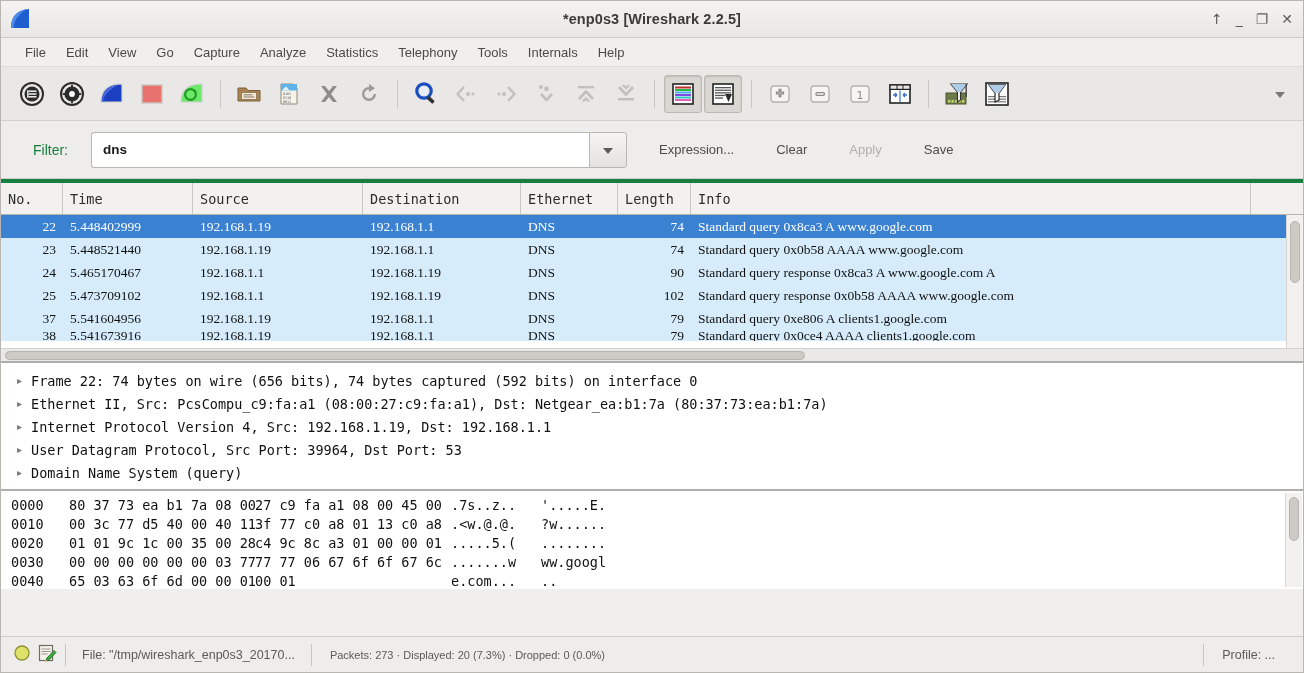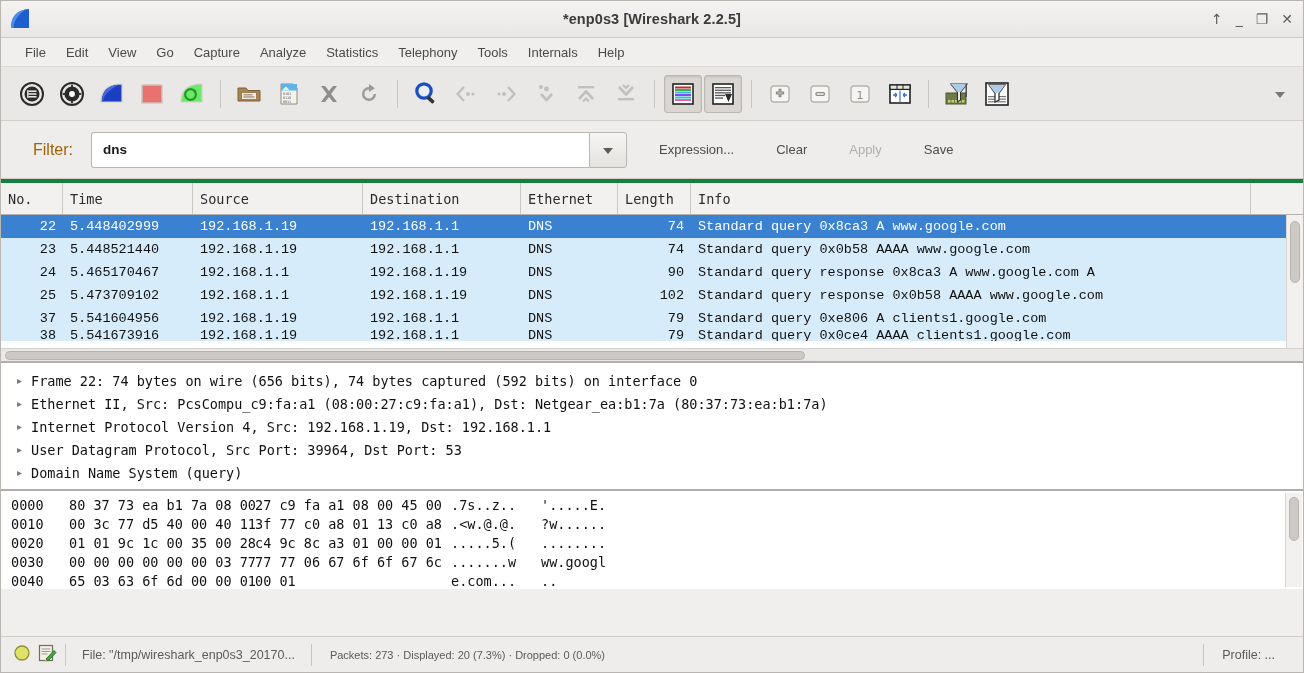--- a/index.html
+++ b/index.html
@@ -99,21 +99,21 @@
 
   
   .filterbar {
     height: 58px; min-height: 58px;
     background: #eeedeb;
     display: flex; align-items: center;
     padding: 0 10px 0 14px;
     border-bottom: 1px solid #cfccc8;
   }
   .filter-label {
-    font-size: 16px; color: #a16207;
+    font-size: 14px; color: #15803d;
     width: 76px; padding-left: 18px;
     flex: none;
   }
   .filter-inputwrap {
     display: flex; align-items: stretch;
     height: 36px; flex: none;
     width: 536px;
   }
   .filter-input {
     flex: 1;
@@ -168,21 +168,21 @@
     border-right: 1px solid #cbc8c4;
     padding: 0 7px;
     flex: none;
     overflow: hidden; white-space: nowrap;
   }
   .pkt-rows {
     flex: 1 1 auto; overflow: hidden; position: relative;
   }
   .pkt-row {
     display: flex; height: 23px; min-height: 23px;
-    font-family: Liberation Mono, monospace;
+    font-family: Liberation Serif, serif;
     font-size: 13.5px;
     align-items: center;
     color: #111;
     background: #d6ecfb;
   }
   .pkt-row.selected { background: #3a81d2; color: #ffffff; }
   .pkt-row.clipped { height: 11px; min-height: 11px; overflow: hidden; align-items: flex-start; }
   .pkt-row .cell {
     height: 100%; display: flex; align-items: center;
     padding: 0 7px; flex: none;

